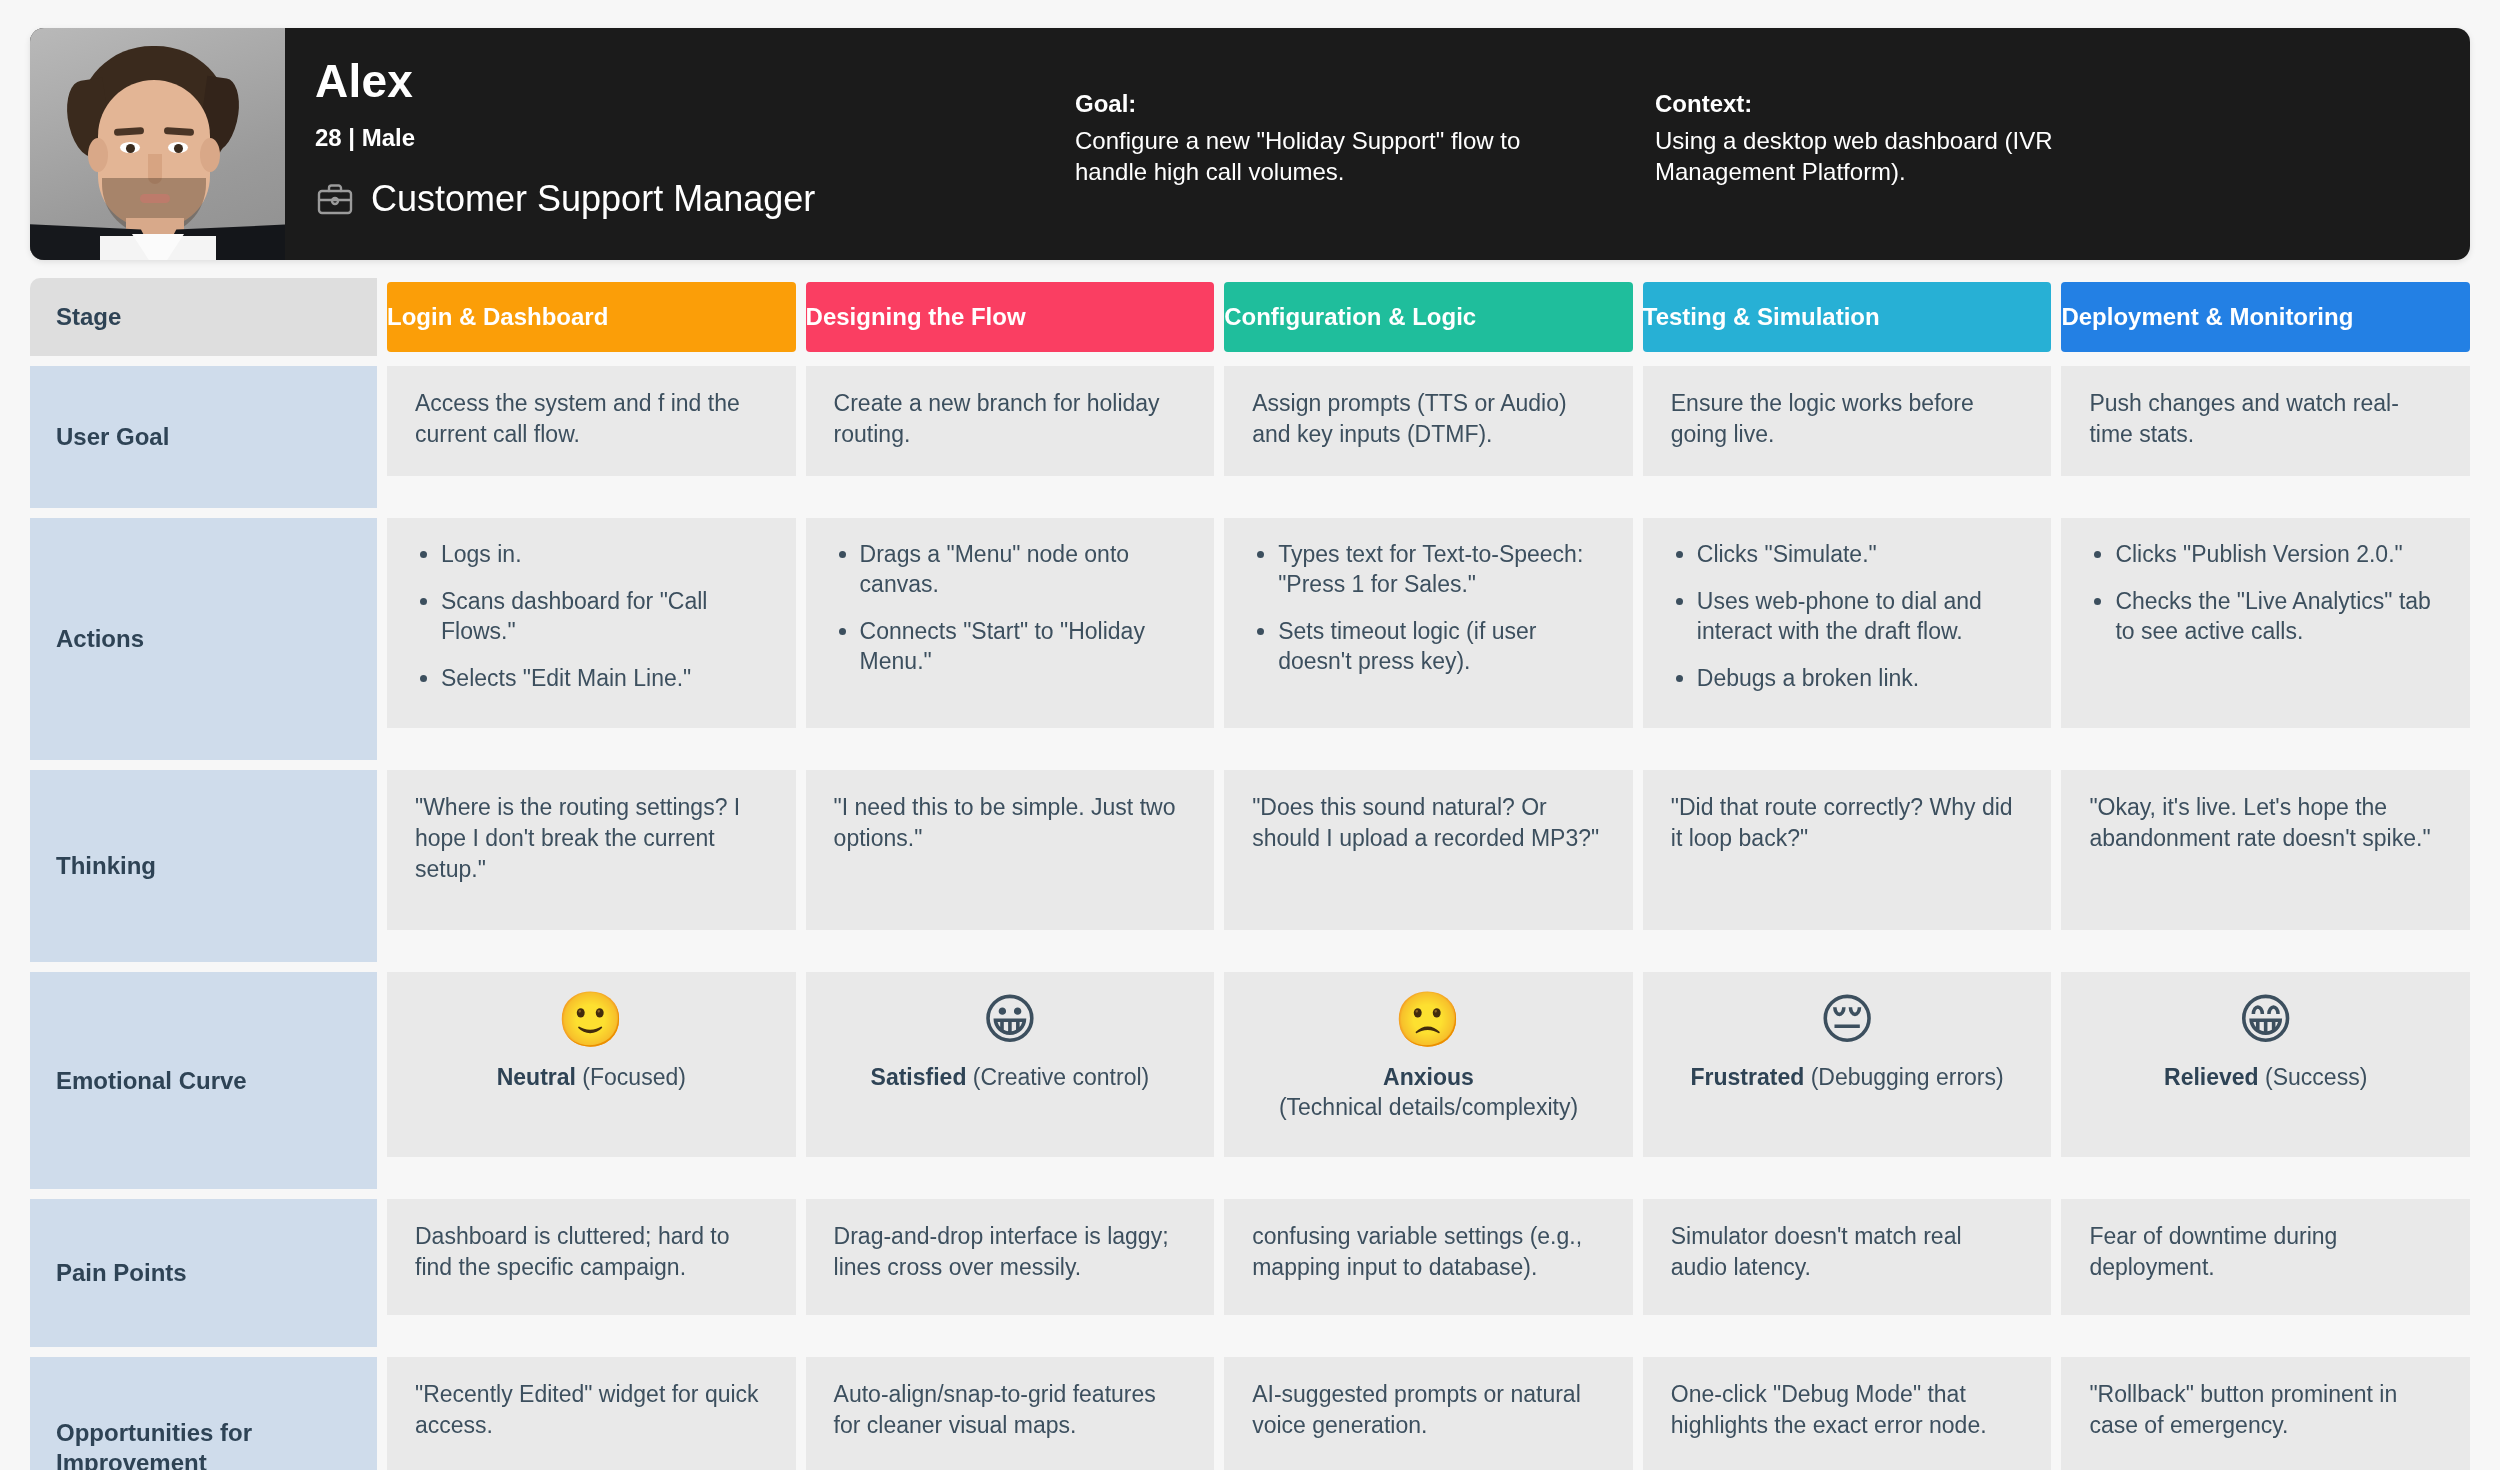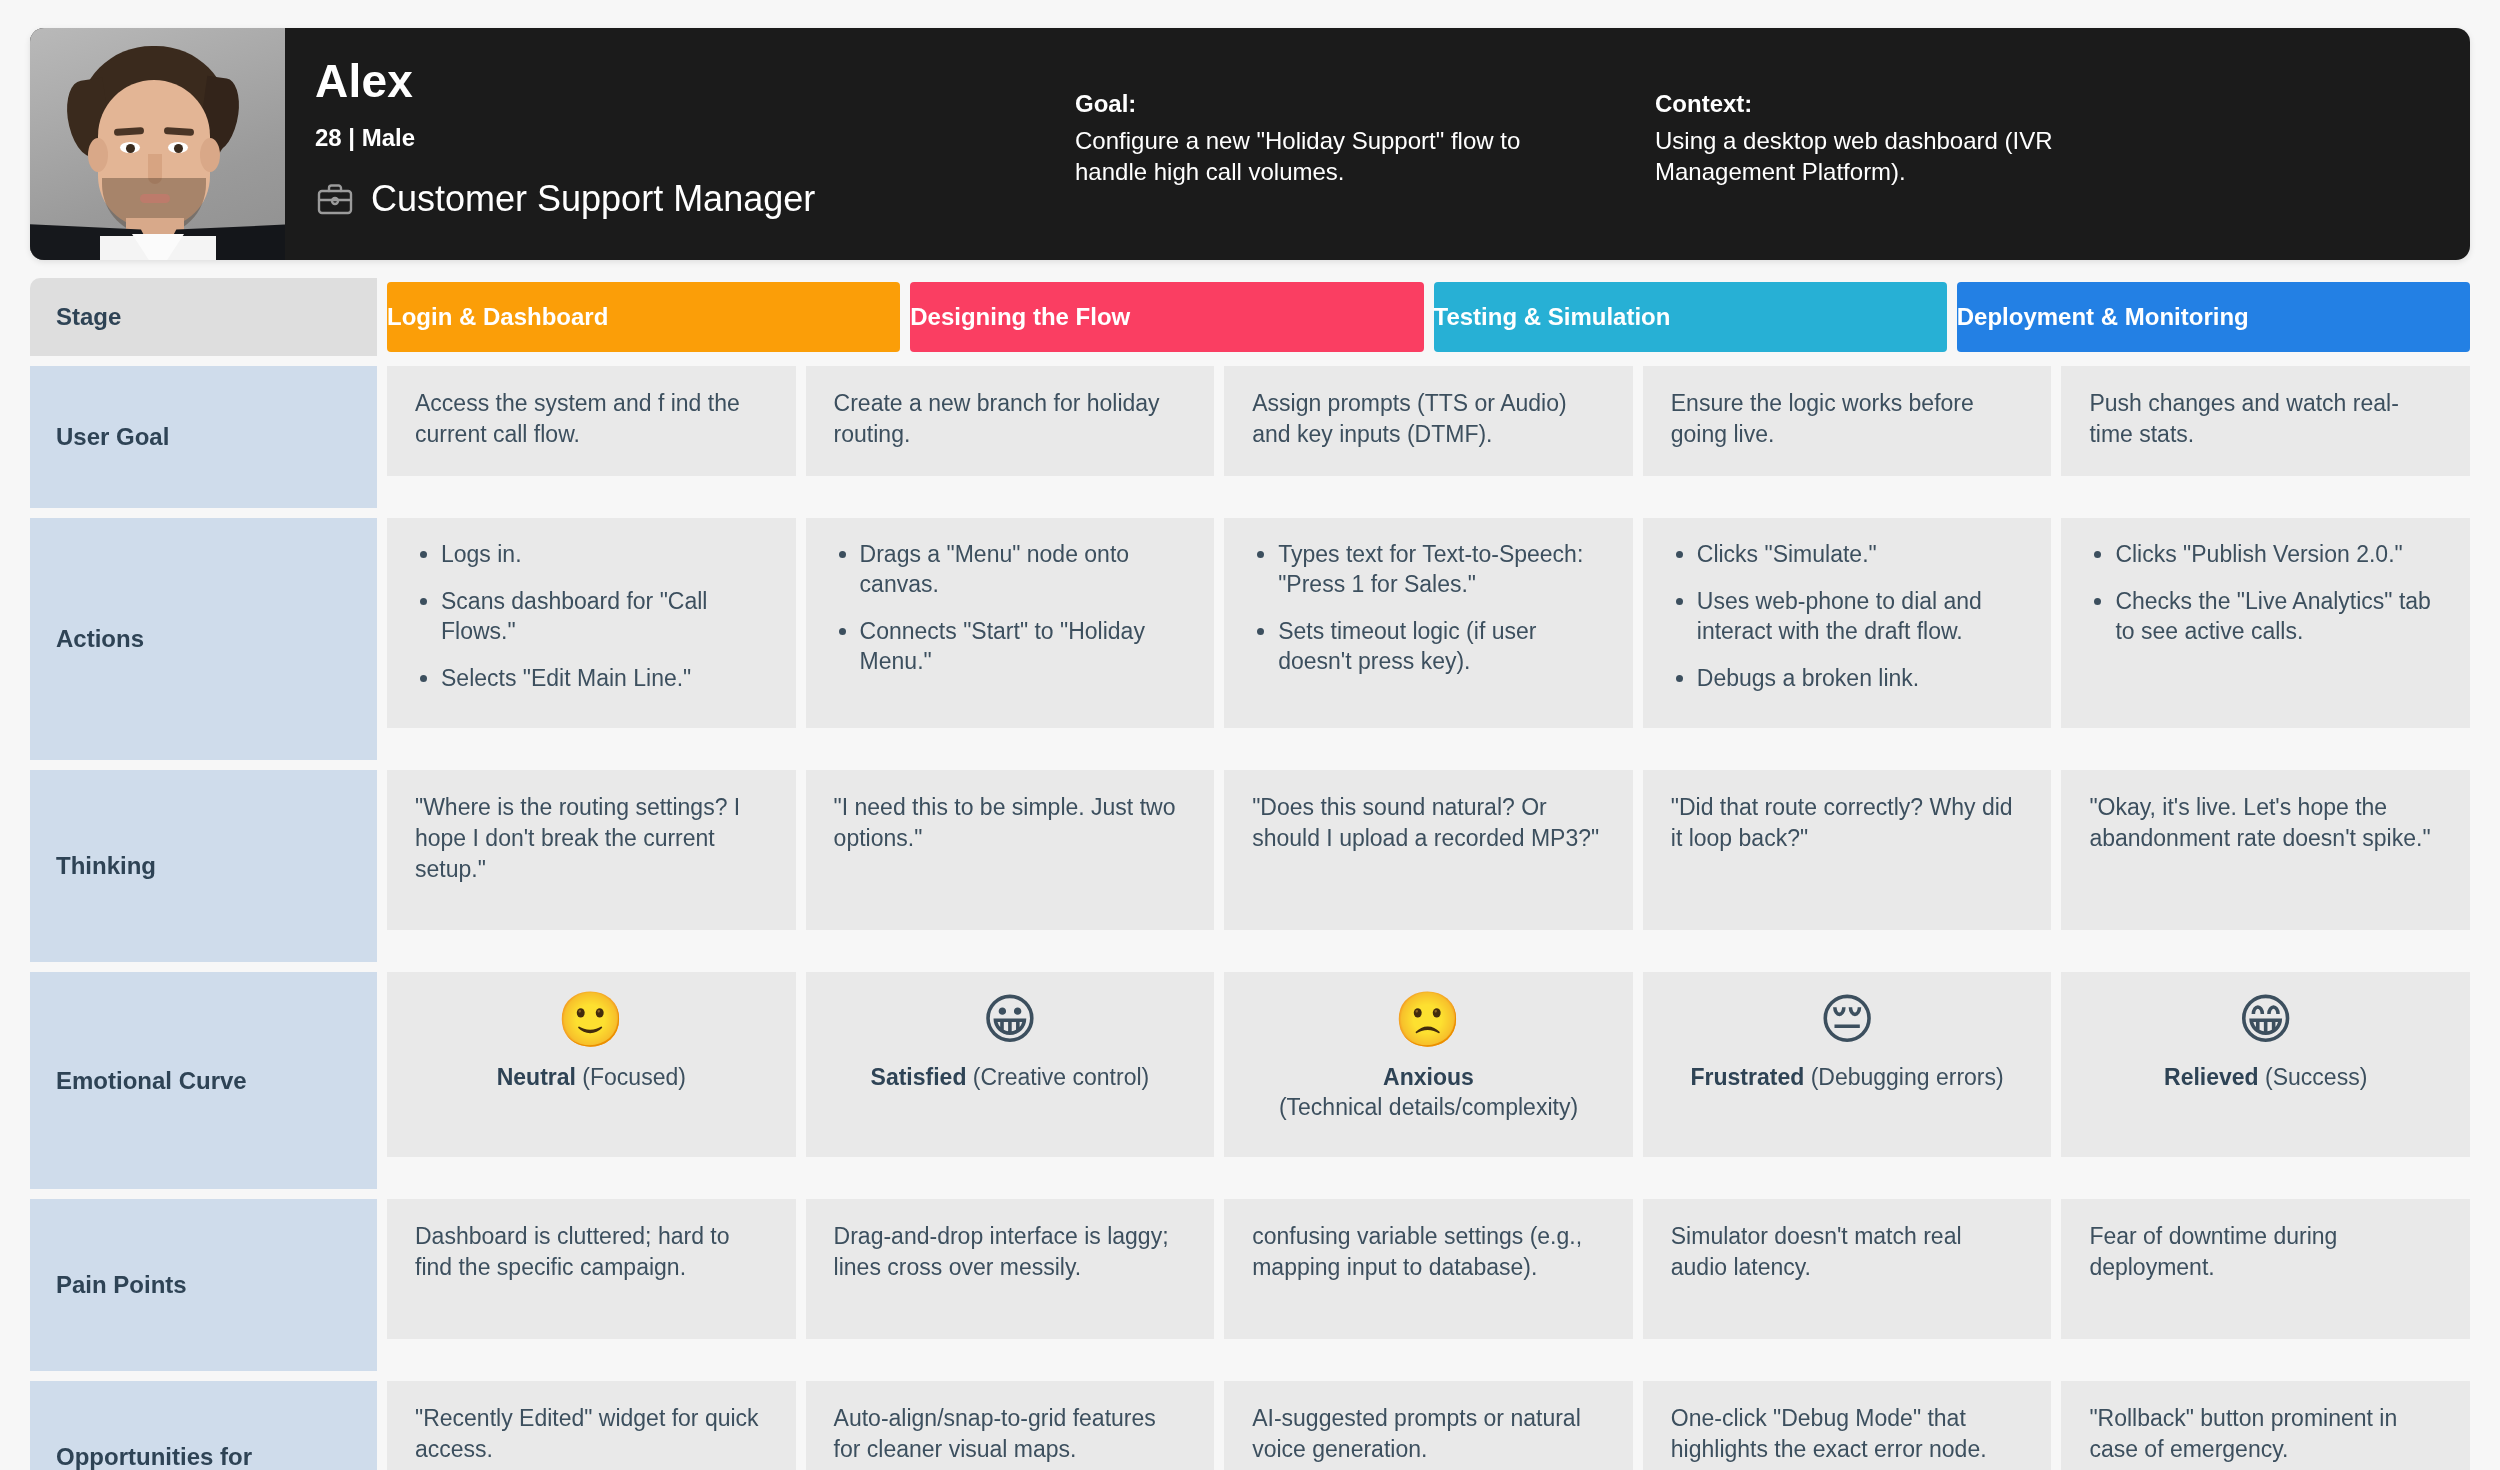--- a/index.html
+++ b/index.html
@@ -129,21 +129,21 @@
     margin:4px 0;
     box-sizing:border-box;
   }
   .row.head .rowlabel{border-radius:10px 0 0 0;}
 
   .hrow{height:78px;}
   .r-goal .cell,.r-goal .rowlabel{height:110px;}
   .r-act .cell,.r-act .rowlabel{height:210px;}
   .r-think .cell,.r-think .rowlabel{height:160px;}
   .r-emo .cell,.r-emo .rowlabel{height:185px;}
-  .r-pain .cell,.r-pain .rowlabel{height:140px;}
+  .r-pain .cell,.r-pain .rowlabel{height:116px;}
   .r-opp .cell,.r-opp .rowlabel{height:150px;}
 
   ul.bul{margin:0;padding:0 0 0 26px;list-style:disc;}
   ul.bul li{margin:0 0 17px 0;line-height:1.30;}
   ul.bul li:last-child{margin-bottom:0;}
 
   .emo-cell{
     display:flex;flex-direction:column;align-items:center;justify-content:flex-start;
     padding-top:20px;text-align:center;
   }
@@ -211,20 +211,23 @@
   <div class="grid">
 
     <div class="row head hrow">
       <div class="rowlabel head">Stage</div>
       <div class="stage" style="background: rgb(251, 158, 8);">
           <span>Login &amp; Dashboard</span>
         </div>
       <div class="stage" style="background: rgb(250, 62, 98);">
           <span>Designing the Flow</span>
         </div>
+      <div class="stage" style="background: rgb(31, 190, 156);">
+          <span>Configuration &amp; Logic</span>
+        </div>
       <div class="stage" style="background: rgb(39, 176, 213);">
           <span>Testing &amp; Simulation</span>
         </div>
       <div class="stage" style="background: rgb(35, 128, 228);">
           <span>Deployment &amp; Monitoring</span>
         </div>
     </div>
 
     <div class="row r-goal">
       <div class="rowlabel">User Goal</div>

